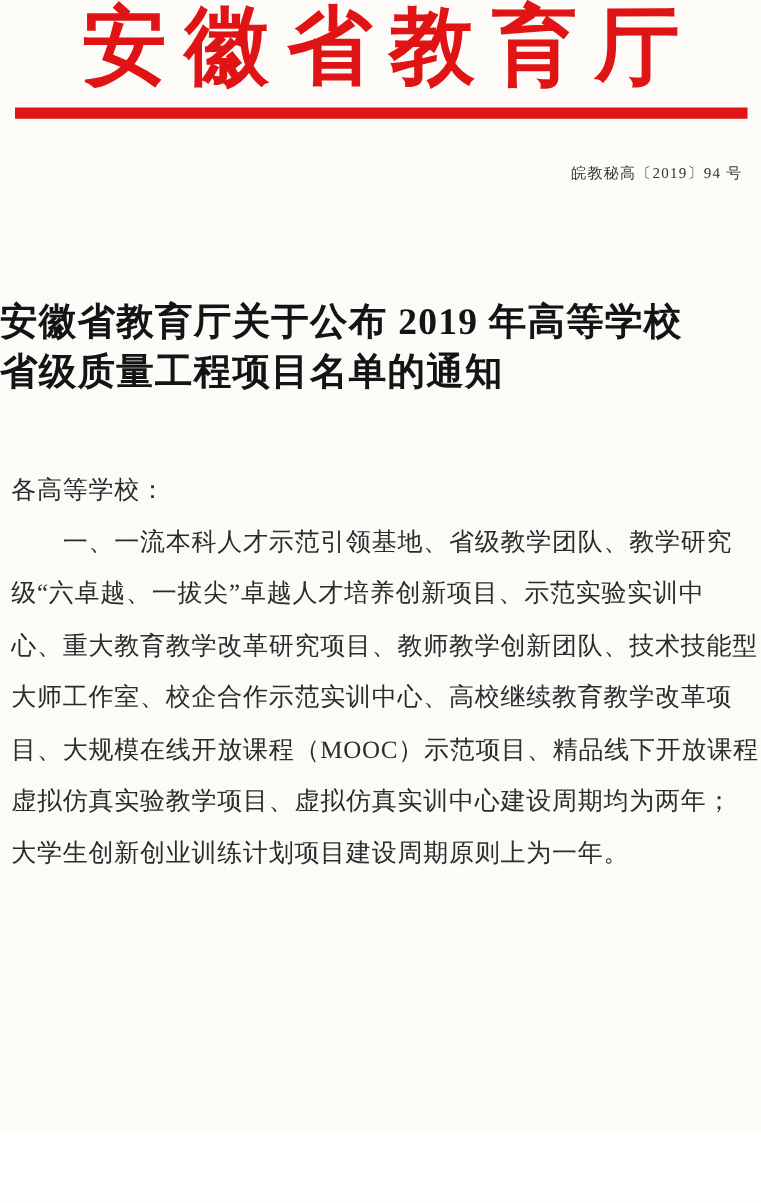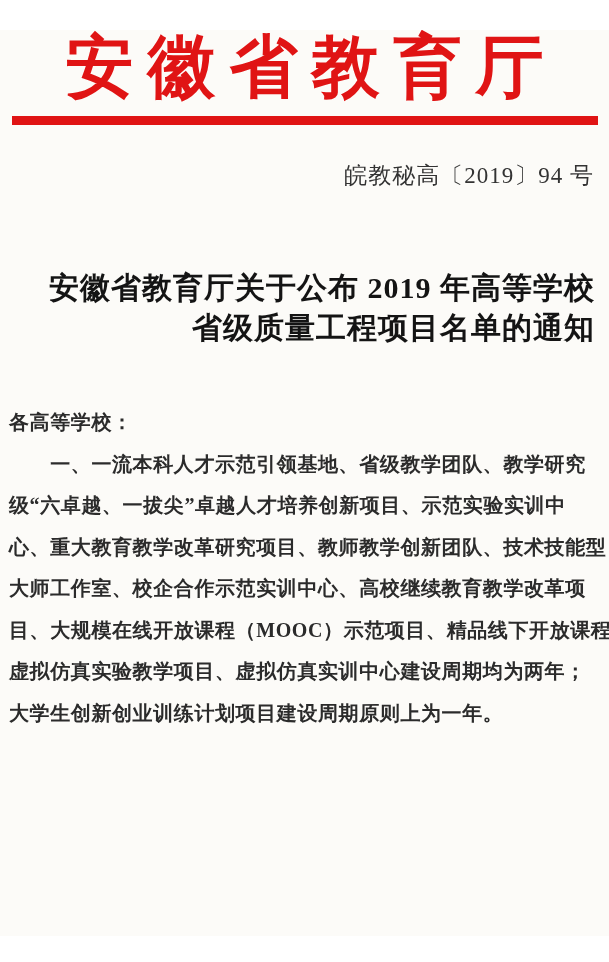--- a/index.html
+++ b/index.html
@@ -11,21 +11,20 @@
   * { margin: 0; padding: 0; box-sizing: border-box; }
   html, body { background: #ffffff; }
   body { font-family: "Liberation Serif", "DejaVu Serif", serif; }
 
   .page {
     position: relative;
     width: 609px;
     height: 906px;
     background: var(--paper);
     overflow: hidden;
-    margin-top: 30px;
   }
 
   
   .masthead {
     position: absolute;
     top: -5px;
     left: 0;
     right: 0;
     text-align: center;
     color: var(--red);
@@ -45,51 +44,51 @@
     width: 586px;
     height: 3px;
     border-top: 6px solid var(--red);
     border-bottom: 3px solid var(--red);
   }
 
   .doc-number {
     position: absolute;
     top: 130px;
     right: 15px;
-    font-size: 23px;
+    font-size: 12px;
     letter-spacing: 1px;
     color: #333333;
     white-space: pre;
   }
 
   .title {
     position: absolute;
     top: 238px;
     left: 0;
     right: 14px;
-    text-align: right;
+    text-align: left;
     font-size: 30px;
     font-weight: bold;
     color: var(--title-ink);
     line-height: 40px;
     letter-spacing: 1px;
   }
   .title-line { white-space: pre; }
 
   .body-text {
     position: absolute;
     top: 372px;
     left: 9px;
     width: 588px;
     font-size: 20px;
     color: var(--ink);
     line-height: 41.5px;
     letter-spacing: 0.6px;
   }
-  .body-line { white-space: pre; font-weight: bold; }
+  .body-line { white-space: pre; }
 
   
   .footer-rule {
     position: absolute;
     top: 946px;
     left: 18px;
     width: 591px;
     height: 2px;
     border-top: 6px solid var(--red);
     border-bottom: 4px solid var(--red);

